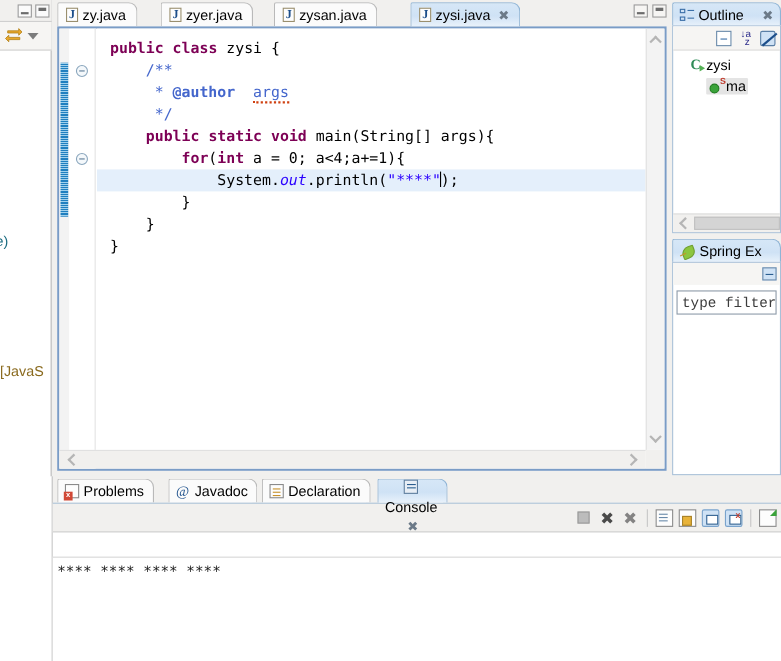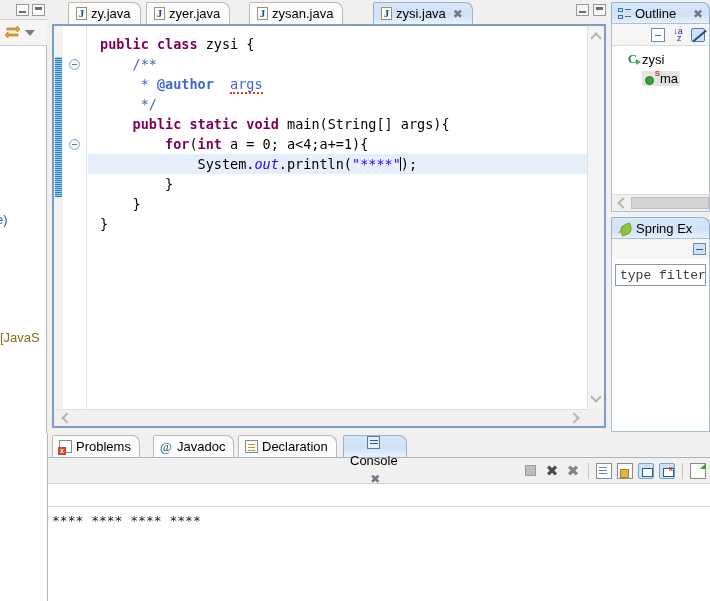--- a/index.html
+++ b/index.html
@@ -313,21 +313,21 @@
       </span>
       <span class="chev-down"></span>
     </div>
     <div class="lp-frag a">e)</div>
     <div class="lp-frag b">[JavaS</div>
   </div>
   <div class="corner-fill"></div>
 
   <div class="editor-area">
     <div class="tabbar" id="editor-tabs">
-        <div class="tab" style="left: 20px;">
+        <div class="tab" style="left: 4px;">
           <span class="jicon"></span>
           <span>zy.java</span>
         </div>
         <div class="tab" style="left: 201px;">
           <span class="jicon"></span>
           <span>zysan.java</span>
         </div>
         <div class="tab" style="left: 98px;">
           <span class="jicon"></span>
           <span>zyer.java</span>

